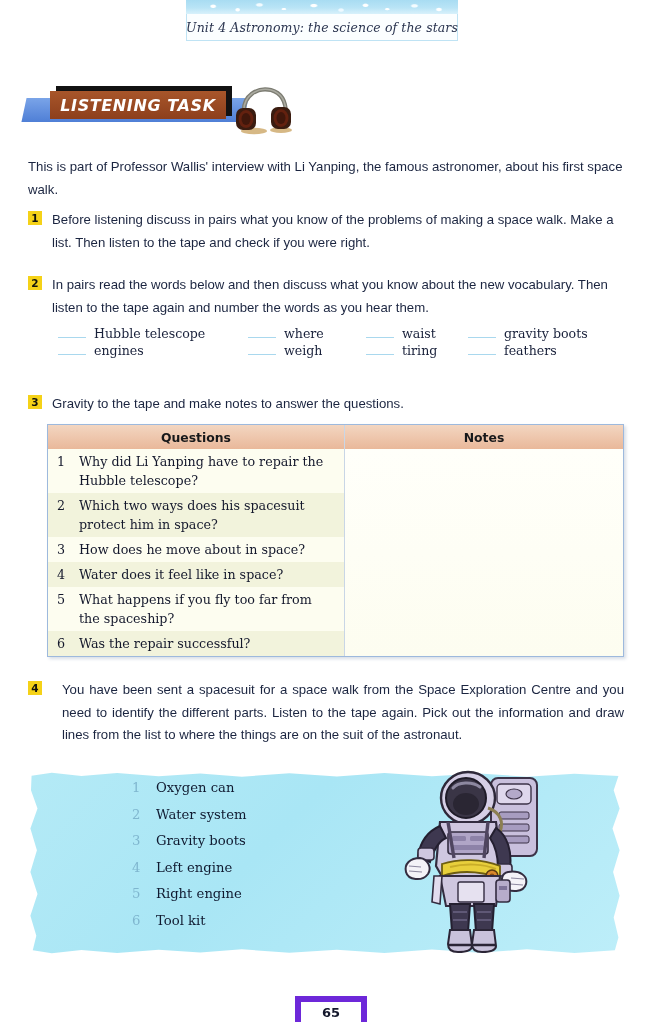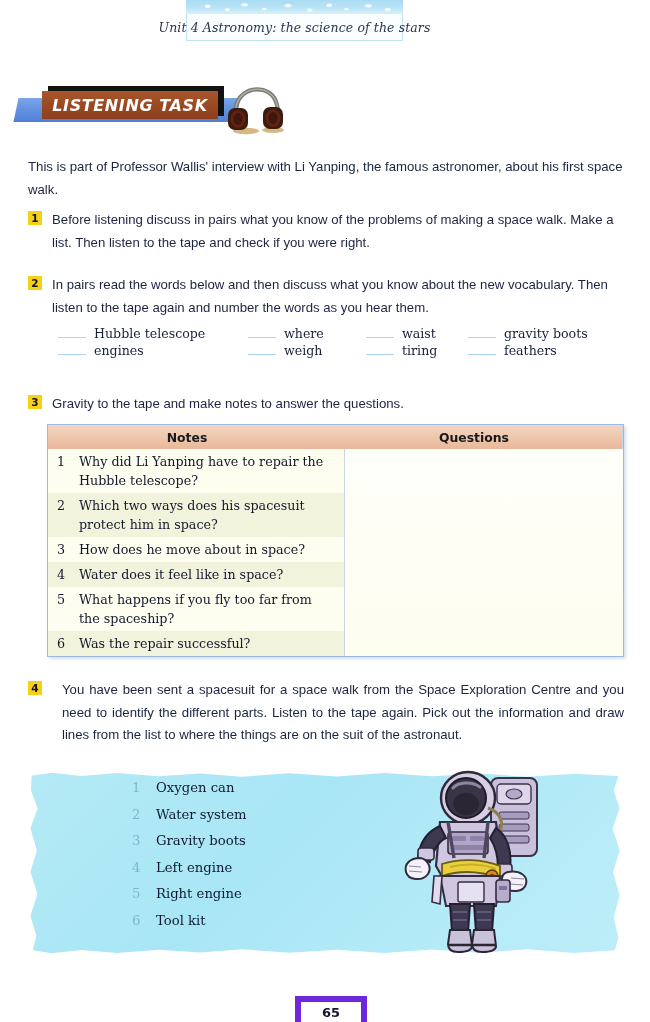--- a/index.html
+++ b/index.html
@@ -14,21 +14,21 @@
     position: relative;
     overflow: hidden;
     color: #1a1f33;
   }
 
   
   .unit-header {
     position: absolute;
     left: 186px;
     top: 0;
-    width: 217px;
+    width: 272px;
   }
   .unit-header-bubbles {
     height: 14px;
     background:
       radial-gradient(ellipse 5px 3px at 10% 45%, #ffffff 40%, rgba(255,255,255,0) 72%),
       radial-gradient(ellipse 4px 3px at 19% 70%, #ffffff 40%, rgba(255,255,255,0) 72%),
       radial-gradient(ellipse 6px 3px at 27% 35%, #f2fbff 40%, rgba(255,255,255,0) 72%),
       radial-gradient(ellipse 4px 2px at 36% 65%, #ffffff 40%, rgba(255,255,255,0) 72%),
       radial-gradient(ellipse 6px 3px at 47% 40%, #ffffff 40%, rgba(255,255,255,0) 72%),
       radial-gradient(ellipse 5px 3px at 57% 72%, #eef9ff 40%, rgba(255,255,255,0) 72%),
@@ -53,21 +53,21 @@
     font-style: italic;
     font-size: 12.5px;
     color: #2b3550;
     letter-spacing: 0.1px;
     white-space: nowrap;
   }
 
   
   .banner-wrap {
     position: absolute;
-    left: 16px;
+    left: 24px;
     top: 84px;
     width: 280px;
     height: 46px;
   }
   .banner-blue {
     position: absolute;
     left: 0;
     top: 14px;
     width: 222px;
     height: 24px;
@@ -377,22 +377,22 @@
   </div>
 </div>
 
 <div class="task" id="task3">
   <span class="num">3</span>
   <span class="body">Gravity to the tape and make notes to answer the questions.</span>
 </div>
 
 <div class="qtable">
   <div class="qtable-head">
+    <div class="qhead-cell qhead-q">Questions</div>
     <div class="qhead-cell qhead-n">Notes</div>
-    <div class="qhead-cell qhead-q">Questions</div>
   </div>
   <div class="qtable-body">
     <div class="qcol-q">
       <div class="qrow">
         <span class="qnum">1</span>
         <span class="qtext">Why did Li Yanping have to repair the Hubble telescope?</span>
       </div>
       <div class="qrow alt">
         <span class="qnum">2</span>
         <span class="qtext">Which two ways does his spacesuit protect him in space?</span>

